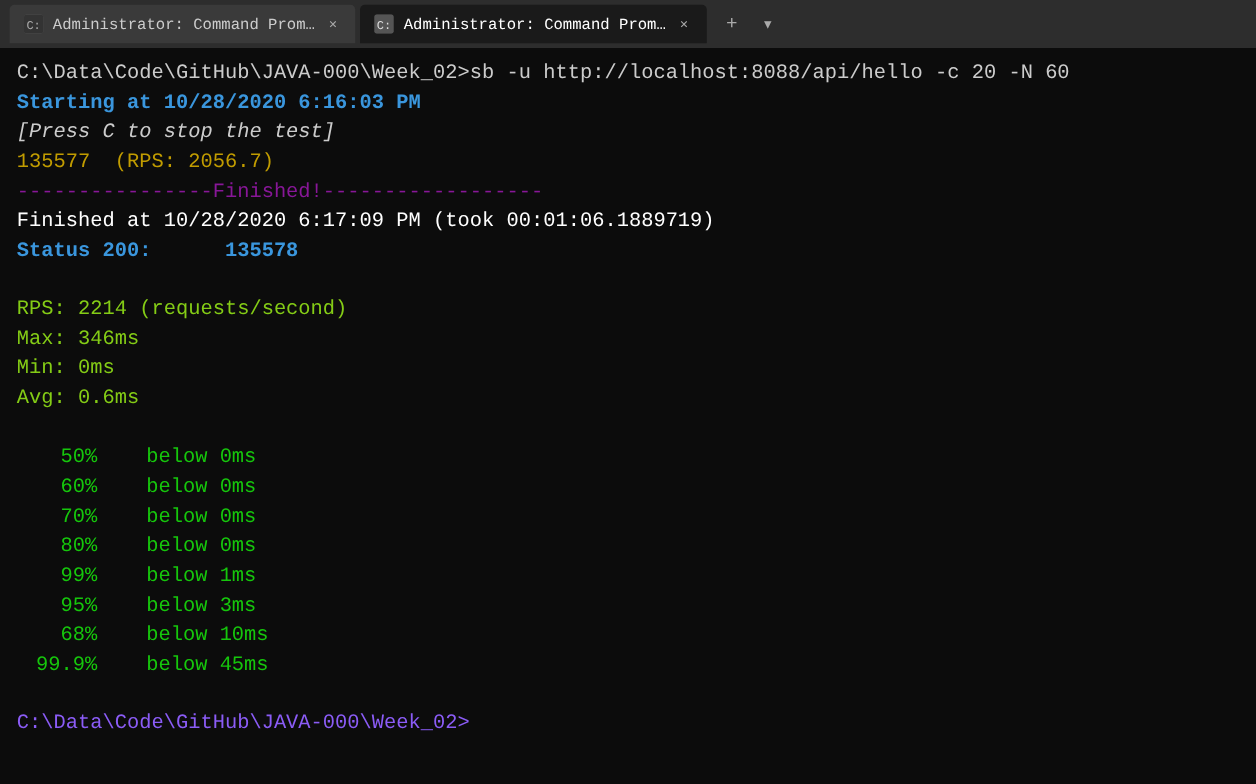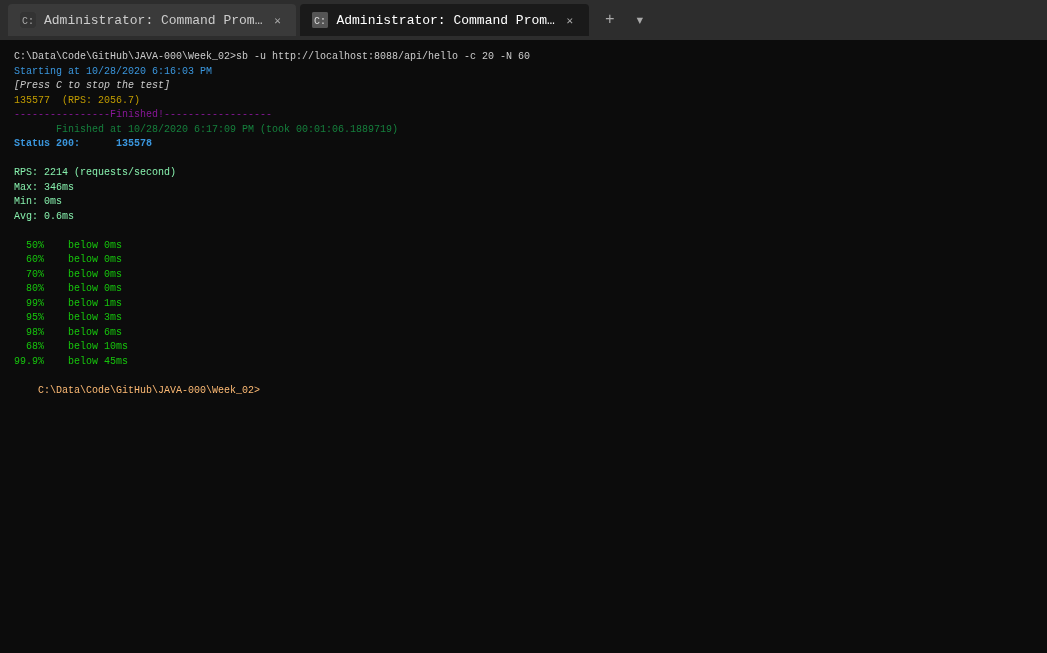--- a/index.html
+++ b/index.html
@@ -78,35 +78,35 @@
     }
 
     .terminal {
       background: #0c0c0c;
       padding: 10px 14px;
       height: calc(653px - 40px);
       overflow: hidden;
     }
 
     .line {
-      font-size: 10px;
+      font-size: 17px;
       line-height: 1.45;
       white-space: pre;
     }
 
     .cmd-line { color: #cccccc; }
-    .starting-line { color: #3a96dd; }
+    .starting-line { color: #3a96dd; font-weight: bold; }
     .press-line { color: #cccccc; font-style: italic; }
     .rps-live-line { color: #c19c00; }
     .finished-separator { color: #881798; }
-    .finished-line { color: #15803d; margin-left: 42px; }
+    .finished-line { color: #ffffff; }
     .status-line { color: #3a96dd; font-weight: bold; }
-    .stats-line { color: #86efac; }
-    .percentile-line { color: #16c60c; }
-    .prompt-line { color: #fdba74; margin-left: 24px; }
+    .stats-line { color: #84cc16; }
+    .percentile-line { color: #16c60c; margin-left: 16px; }
+    .prompt-line { color: #8b5cf6; }
   </style>
 </head>
 <body>
 
 <div>
   <div class="titlebar">
     <div class="tab">
       <span class="tab-icon">
         <svg width="16" height="16" viewBox="0 0 16 16">
             <rect width="16" height="16" rx="2" fill="#333"></rect>
@@ -146,18 +146,17 @@
   <div class="line stats-line">Max: 346ms</div>
   <div class="line stats-line">Min: 0ms</div>
   <div class="line stats-line">Avg: 0.6ms</div>
   <div class="line">&nbsp;</div>
   <div class="line percentile-line">  50%    below 0ms</div>
   <div class="line percentile-line">  60%    below 0ms</div>
   <div class="line percentile-line">  70%    below 0ms</div>
   <div class="line percentile-line">  80%    below 0ms</div>
   <div class="line percentile-line">  99%    below 1ms</div>
   <div class="line percentile-line">  95%    below 3ms</div>
-  <div class="line percentile-line">  98%    below 6ms</div>
   <div class="line percentile-line">  68%    below 10ms</div>
   <div class="line percentile-line">99.9%    below 45ms</div>
   <div class="line">&nbsp;</div>
   <div class="line prompt-line">C:\Data\Code\GitHub\JAVA-000\Week_02&gt;</div>
 </div>
 
 </body></html>

